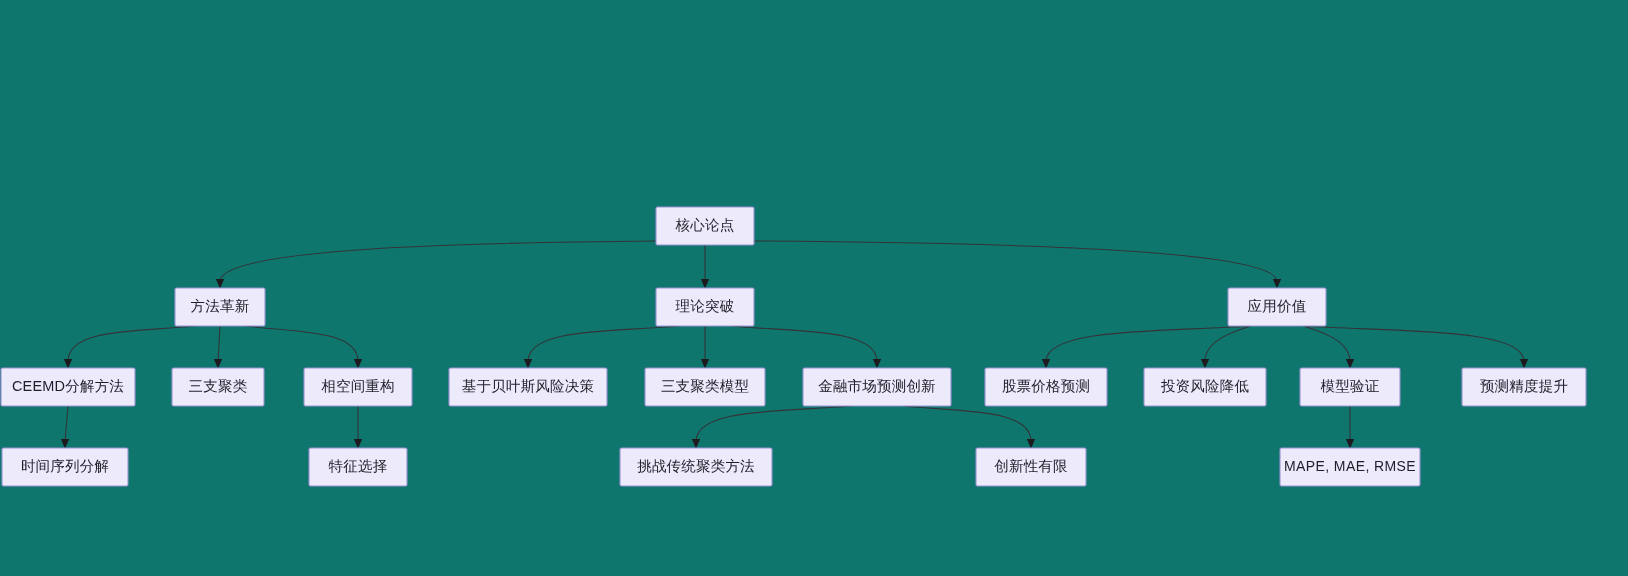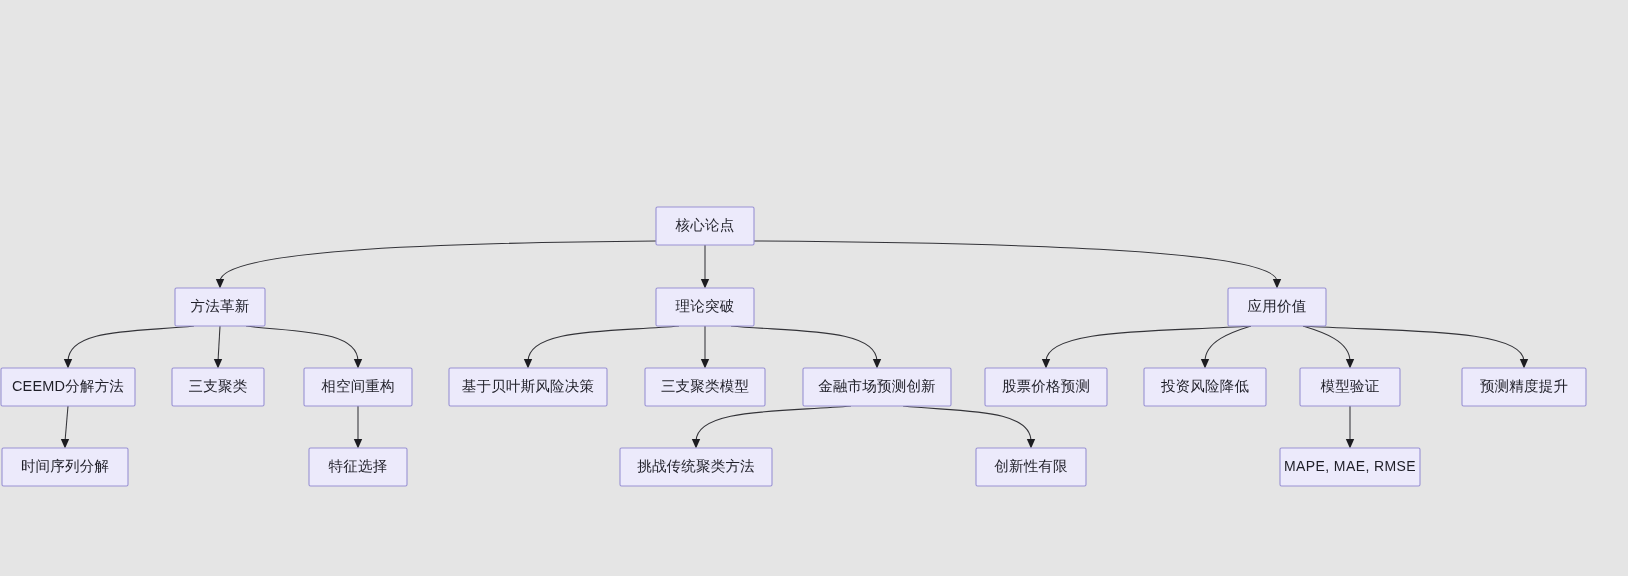--- a/index.html
+++ b/index.html
@@ -10,21 +10,21 @@
   body {
     width: 1628px;
     height: 576px;
     font-family: "Liberation Sans", "DejaVu Sans", sans-serif;
     overflow: hidden;
   }
   #diagram-root {
     position: relative;
     width: 1628px;
     height: 576px;
-    background: #e5e5e5;
+    background: #0f766e;
   }
   svg#flowchart {
     display: block;
     width: 1628px;
     height: 576px;
   }
   .node-rect {
     fill: #ECEAFB;
     stroke: #9992D4;
     stroke-width: 1.1px;

